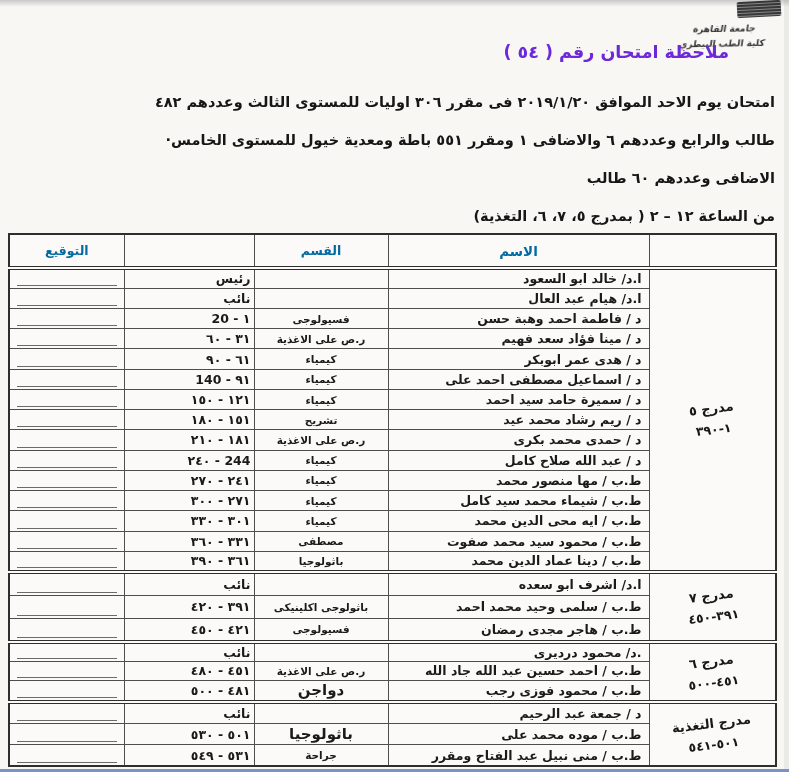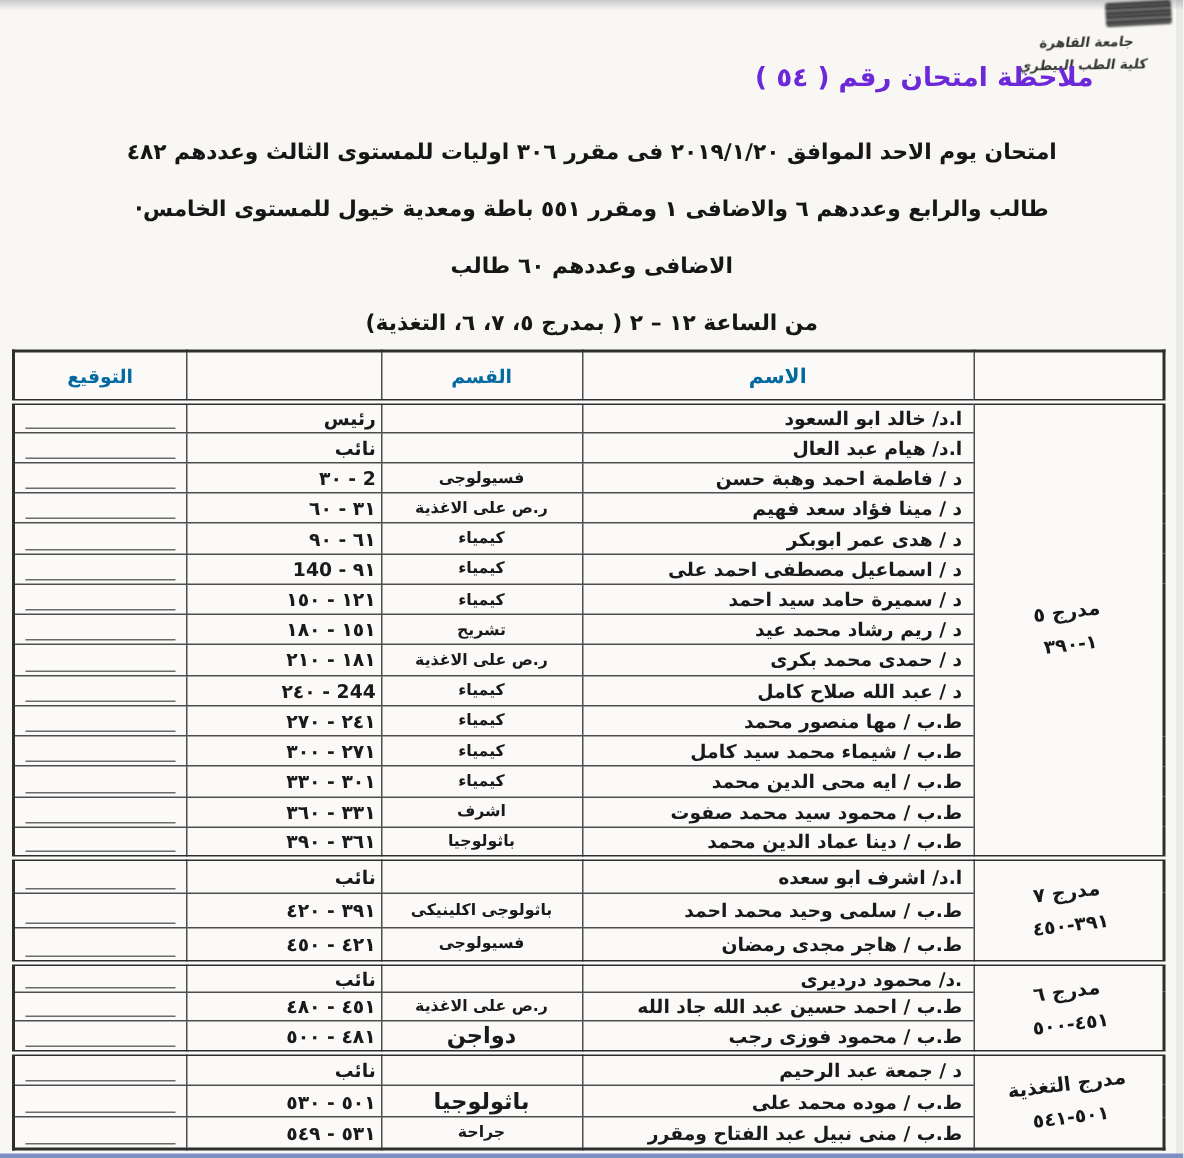--- a/index.html
+++ b/index.html
@@ -21,21 +21,21 @@
     transform:rotate(-1deg) skewX(-10deg);filter:blur(.3px);}
   .emblem{position:absolute;top:1px;right:8px;width:44px;height:16px;border-radius:2px;
     background:repeating-linear-gradient(180deg,#242424 0 2px,#7a7a7a 2px 3px);
     transform:rotate(-3deg);filter:blur(.6px);opacity:.9;}
 
   
   .doc-title{position:absolute;top:42px;left:0;right:60px;text-align:right;direction:rtl;
     font-size:17.5px;font-weight:bold;color:#6d28d9;}
   .intro{position:absolute;top:86px;left:14px;right:14px;direction:rtl;text-align:center;
     font-weight:bold;font-size:14.5px;color:#161616;}
-  .intro .line{height:38px;line-height:32px;white-space:nowrap;}
+  .intro .line{height:38px;line-height:32px;white-space:nowrap;text-align:right;}
 
   
   table.roster{position:absolute;top:233px;left:8px;width:767px;height:534px;
     border-collapse:collapse;table-layout:fixed;direction:rtl;
     border:2px solid #2e2e2e;background:#fbfaf8;}
   .roster td,.roster th{border:1px solid #4e4e4e;overflow:hidden;white-space:nowrap;padding:0 3px;}
   .roster thead tr{height:34px;}
   .roster thead th{border-bottom:4px double #2e2e2e;font-weight:bold;color:#0369a1;}
   th.h-name{font-size:13.5px;}
   th.h-dept,th.h-sig{font-size:12.5px;}
@@ -108,21 +108,21 @@
         <td class="name">ا.د/ هيام عبد العال</td>
         <td class="dept"></td>
         <td class="range">نائب</td>
         <td class="sig">
           <div class="sig-line"></div>
         </td>
       </tr>
       <tr>
         <td class="name">د / فاطمة احمد وهبة حسن</td>
         <td class="dept">فسيولوجى</td>
-        <td class="range">2 - ٣٠</td>
+        <td class="range">١ - 20</td>
         <td class="sig">
           <div class="sig-line"></div>
         </td>
       </tr>
       <tr>
         <td class="name">د / مينا فؤاد سعد فهيم</td>
         <td class="dept">ر.ص على الاغذية</td>
         <td class="range">٣١ - ٦٠</td>
         <td class="sig">
           <div class="sig-line"></div>
@@ -195,21 +195,21 @@
       <tr>
         <td class="name">ط.ب / ايه محى الدين محمد</td>
         <td class="dept">كيمياء</td>
         <td class="range">٣٠١ - ٣٣٠</td>
         <td class="sig">
           <div class="sig-line"></div>
         </td>
       </tr>
       <tr>
         <td class="name">ط.ب / محمود سيد محمد صفوت</td>
-        <td class="dept">اشرف</td>
+        <td class="dept">مصطفى</td>
         <td class="range">٣٣١ - ٣٦٠</td>
         <td class="sig">
           <div class="sig-line"></div>
         </td>
       </tr>
       <tr>
         <td class="name">ط.ب / دينا عماد الدين محمد</td>
         <td class="dept">باثولوجيا</td>
         <td class="range">٣٦١ - ٣٩٠</td>
         <td class="sig">

